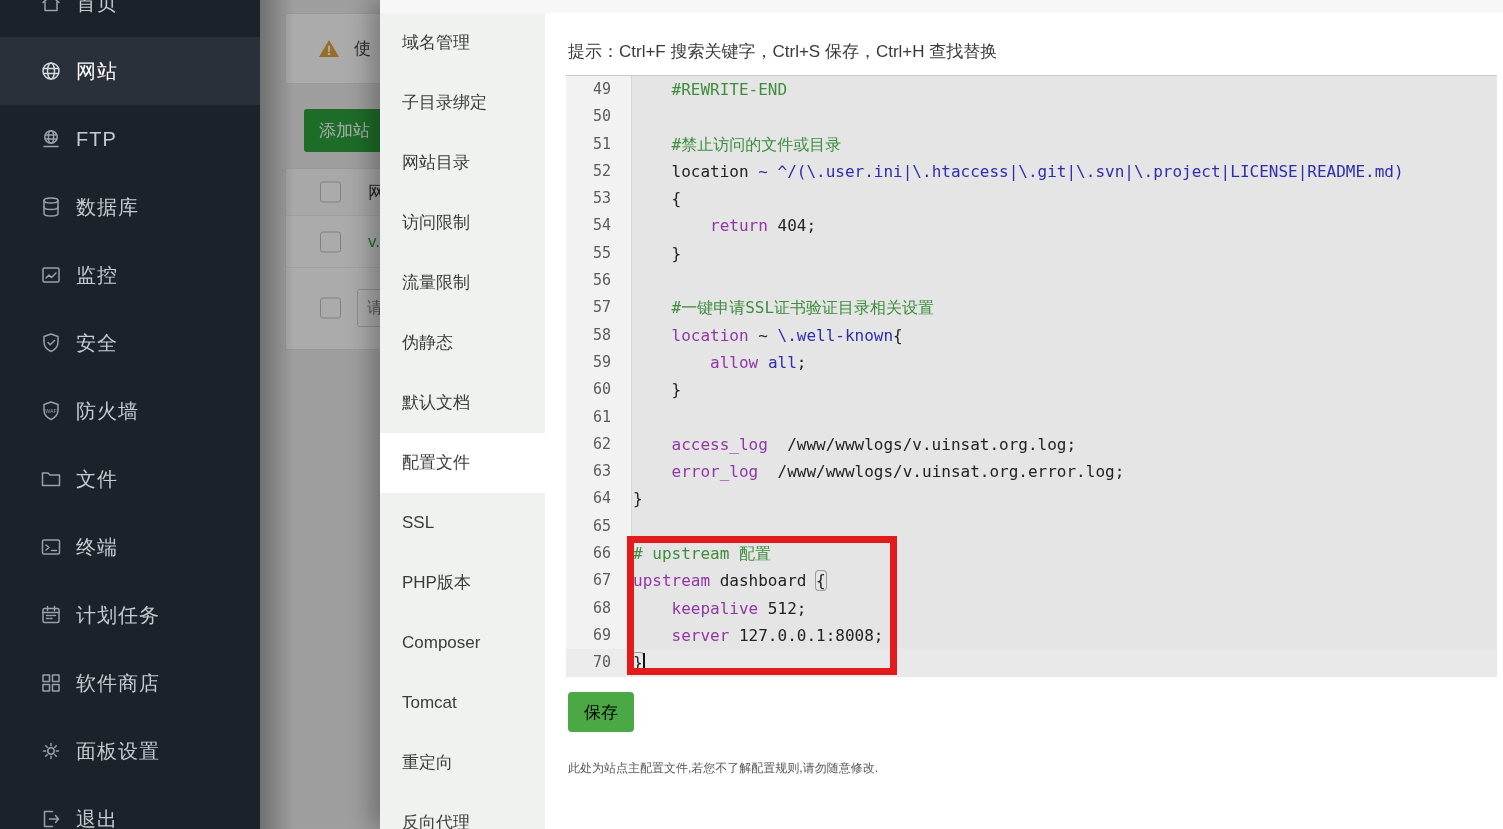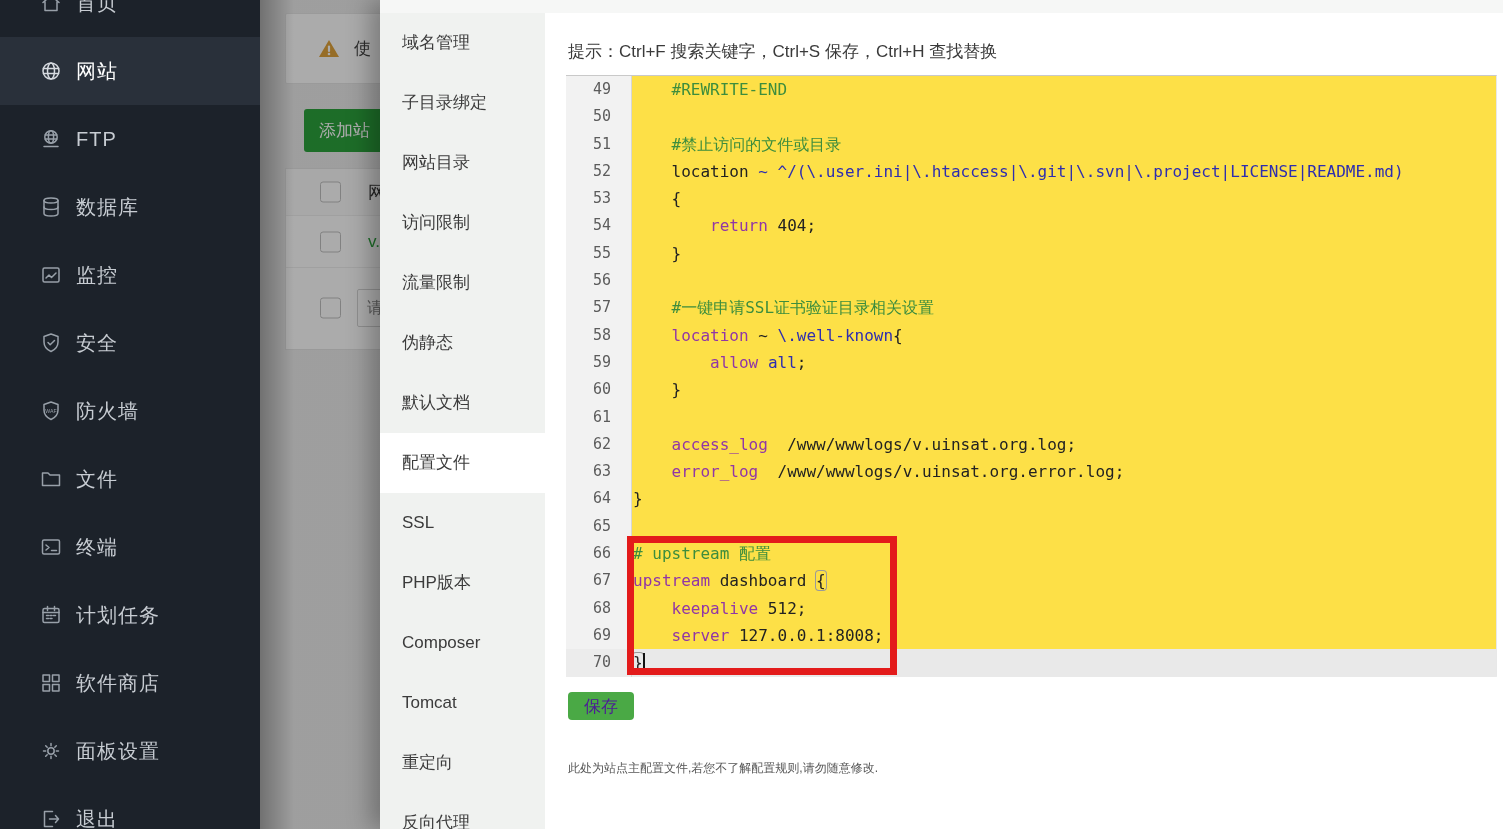--- a/index.html
+++ b/index.html
@@ -37,36 +37,36 @@
   .modal { position:absolute; left:380px; top:0; width:1123px; height:829px; background:#fff; z-index:2; box-shadow:-10px 0 22px rgba(0,0,0,.28); }
   .modal-topstrip { position:absolute; left:0; top:0; width:100%; height:13px; background:#f6f7f6; }
   .modal-menu { position:absolute; left:0; top:13px; bottom:0; width:165px; background:#f0f2f0; overflow:hidden; }
   .m-item { height:60px; line-height:60px; padding-left:22px; font-size:17px; color:#3b3b3b; cursor:pointer; }
   .m-item.selected { background:#ffffff; }
 
   .modal-content { position:absolute; left:165px; top:0; right:0; bottom:0; }
   .tip-text { position:absolute; left:23px; top:40px; font-size:17px; color:#3a3a3a; }
 
   
-  .editor { position:absolute; left:21px; top:75px; width:931px; height:602px; border-top:1px solid #c9c9c9; border-right:1px solid #e8e8e8; border-bottom:1px solid #eee; background:#fde047; font-family:"DejaVu Sans Mono","Liberation Mono",monospace; cursor:text; }
+  .editor { position:absolute; left:21px; top:75px; width:931px; height:602px; border-top:1px solid #c9c9c9; border-right:1px solid #e8e8e8; border-bottom:1px solid #eee; background:#e5e5e5; font-family:"DejaVu Sans Mono","Liberation Mono",monospace; cursor:text; }
   .cm-row { display:flex; height:27.3px; line-height:27.3px; }
   .cm-gutter { flex:0 0 66px; background:#f2f2f2; border-right:1px solid #d6d6d6; text-align:right; padding-right:20px; font-size:15px; color:#5c5c5c; user-select:none; }
   .cm-code { flex:1; white-space:pre; font-size:16px; color:#222; padding-left:1px; }
   .cm-row.active .cm-code { background:#e9e9e9; }
   .cm-row.active .cm-gutter { background:#ececec; }
   .tk-c { color:#3d8d3d; }
   .tk-k { color:#9136a6; }
   .tk-a { color:#2d2db0; }
   .tk-p { color:#222; }
   .tk-b { color:#222; box-shadow:0 0 0 1px #9a9a9a; border-radius:3px; }
   .cursor { display:inline-block; width:2px; height:19px; background:#111; vertical-align:-4px; }
 
   .red-box { position:absolute; left:82px; top:536px; width:270px; height:139px; border:7px solid #e31b1b; z-index:5; pointer-events:none; }
 
-  .save-btn { position:absolute; left:23px; top:692px; width:66px; height:28px; background:#4aa945; border:none; border-radius:4px; color:#4c1d95; font-size:17px; cursor:pointer; font-family:inherit; }
+  .save-btn { position:absolute; left:23px; top:692px; width:66px; height:40px; background:#4aa945; border:none; border-radius:4px; color:#000000; font-size:17px; cursor:pointer; font-family:inherit; }
   .footer-note { position:absolute; left:23px; top:760px; font-size:12px; color:#565656; }
 </style>
 </head>
 <body>
 
 <div class="sidebar">
   <div class="side-list">
       <div class="side-item">
         <span class="s-icon">
           <svg viewBox="0 0 24 24" fill="none" stroke="currentColor" stroke-width="1.5" stroke-linecap="round" stroke-linejoin="round">

